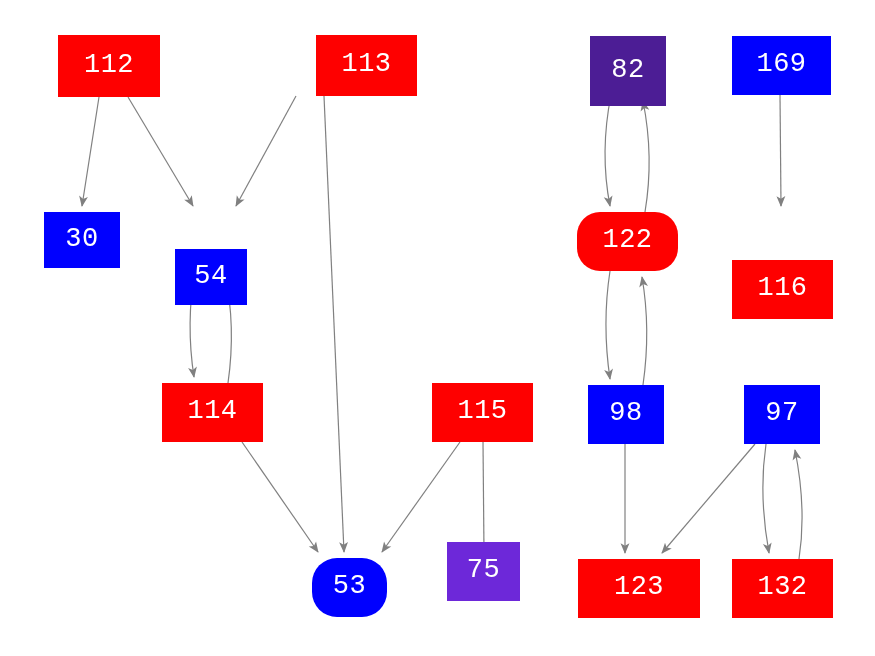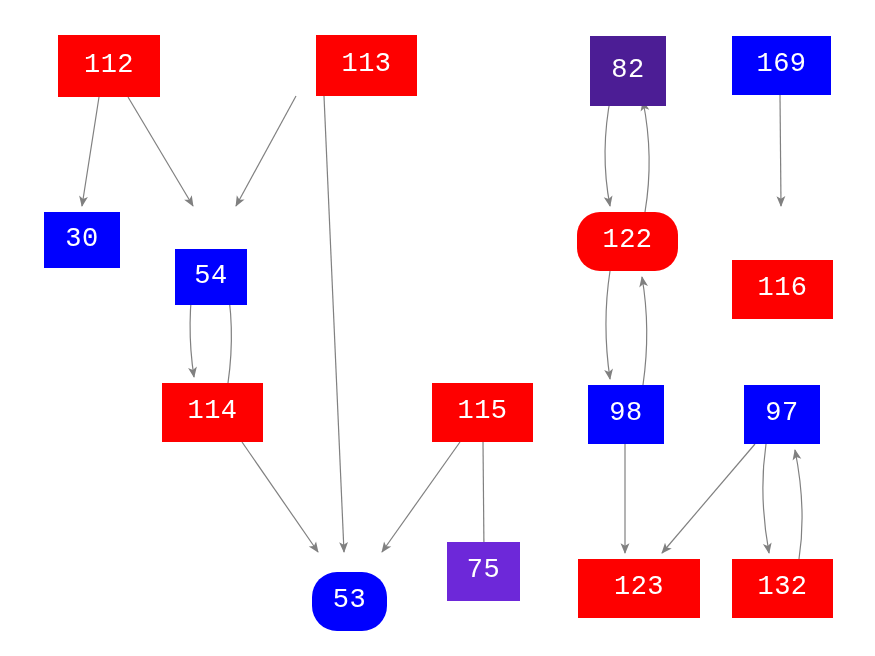--- a/index.html
+++ b/index.html
@@ -104,21 +104,21 @@
       </div>
       <div class="graph-node" style="left: 432px; top: 383px; width: 101px; height: 59px; background: rgb(254, 0, 0);">
         <span class="node-label">115</span>
       </div>
       <div class="graph-node" style="left: 588px; top: 385px; width: 76px; height: 59px; background: rgb(0, 0, 255);">
         <span class="node-label">98</span>
       </div>
       <div class="graph-node" style="left: 744px; top: 385px; width: 76px; height: 59px; background: rgb(0, 0, 255);">
         <span class="node-label">97</span>
       </div>
-      <div class="graph-node" style="left: 312px; top: 572px; width: 75px; height: 59px; background: rgb(0, 0, 255); border-radius: 25px;">
+      <div class="graph-node" style="left: 312px; top: 558px; width: 75px; height: 59px; background: rgb(0, 0, 255); border-radius: 25px;">
         <span class="node-label">53</span>
       </div>
       <div class="graph-node" style="left: 447px; top: 542px; width: 73px; height: 59px; background: #6d28d9;">
         <span class="node-label">75</span>
       </div>
       <div class="graph-node" style="left: 578px; top: 559px; width: 122px; height: 59px; background: rgb(254, 0, 0);">
         <span class="node-label">123</span>
       </div>
       <div class="graph-node" style="left: 732px; top: 559px; width: 101px; height: 59px; background: rgb(254, 0, 0);">
         <span class="node-label">132</span>

